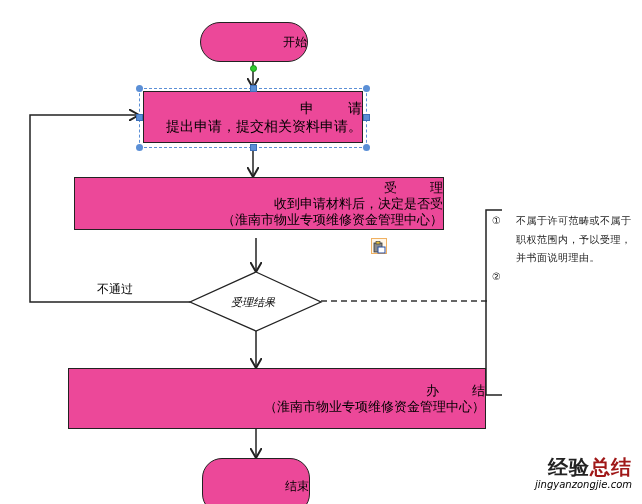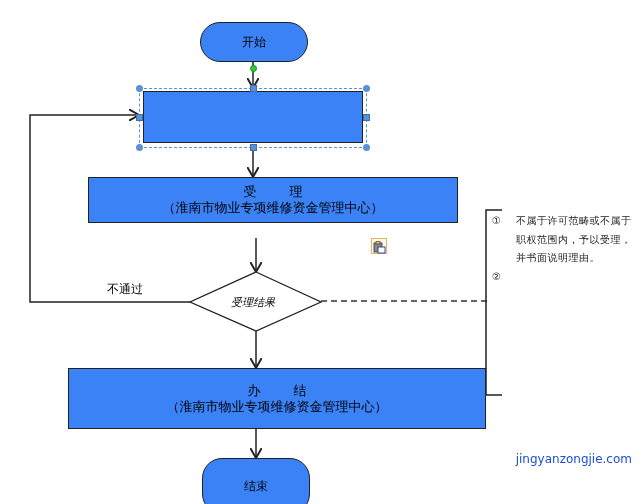--- a/index.html
+++ b/index.html
@@ -1,37 +1,37 @@
 <!DOCTYPE html>
 <html><head>
 <meta charset="utf-8">
 <style>
   html, body { margin:0; padding:0; background:#ffffff; }
   body { width:642px; height:504px; position:relative; overflow:hidden;
          font-family:"DejaVu Sans", sans-serif; color:#000; }
   svg.lines { position:absolute; left:0; top:0; width:642px; height:504px; }
   .node { position:absolute; box-sizing:border-box; display:flex; flex-direction:column;
-          align-items:center; justify-content:center; text-align:center; background:#3b82f6; }
+          align-items:flex-end; justify-content:center; text-align:center; background:#ec4899; }
   .terminal { border:1.5px solid #222; border-radius:20px; font-size:12px; }
   .box { border:1.5px solid #222; font-size:13px; line-height:16px; }
   .title-spaced { letter-spacing:10px; margin-right:-10px; }
   .label { position:absolute; font-size:12px; white-space:nowrap; }
   .note { position:absolute; left:486px; top:212px; width:150px; font-size:10px; line-height:18.5px; color:#222; }
   .note-item { display:flex; }
   .note-num { width:24px; flex:none; padding-left:6px; }
   .note-text { flex:1; letter-spacing:0.5px; }
   .handle-sq { position:absolute; width:7px; height:7px; background:#5b8fd6; border:1px solid #3d6fb8; box-sizing:border-box; }
   .handle-dot { position:absolute; width:7px; height:7px; border-radius:50%; background:#5b8fd6; }
   .handle-green { position:absolute; width:7px; height:7px; border-radius:50%; background:#2ecc2e; border:1px solid #1a8f1a; box-sizing:border-box; }
   .sel-rect { position:absolute; left:139px; top:88px; width:228px; height:60px; border:1px dashed #5b8fd6; box-sizing:border-box; }
   .paste-icon { position:absolute; left:371px; top:238px; width:16px; height:16px; border:1px solid #f0b060; box-sizing:border-box; background:#fff7ea; }
   .watermark { position:absolute; right:10px; top:454px; text-align:right; }
   .wm-cn { font-size:20px; font-weight:bold; letter-spacing:1px; }
   .wm-cn .a { color:#222; } .wm-cn .b { color:#a01818; }
-  .wm-url { font-size:12px; color:#1d4ed8; margin-top:-2px; }
+  .wm-url { font-size:10px; color:#000000; margin-top:-2px;font-style:italic; }
 </style>
 </head>
 <body>
 
 <svg class="lines" viewBox="0 0 642 504">
   <defs>
     <marker id="arr" markerWidth="8" markerHeight="8" refX="7" refY="4" orient="auto">
       <path d="M0,0 L7,4 L0,8" fill="none" stroke="#222" stroke-width="1.3"></path>
     </marker>
   </defs>
@@ -44,47 +44,50 @@
   <line x1="321" y1="301" x2="487" y2="301" stroke="#333" stroke-width="1.5" stroke-dasharray="6,4"></line>
   <polyline points="502,210 486,210 486,395 502,395" fill="none" stroke="#222" stroke-width="1.5"></polyline>
   <line x1="256" y1="429" x2="256" y2="458" stroke="#222" stroke-width="1.5" marker-end="url(#arr)"></line>
 </svg>
 
 <div class="node terminal" style="left:200px;top:22px;width:108px;height:40px;">
   <span>开始</span>
 </div>
 
 <div class="node box" style="left:143px;top:91px;width:220px;height:52px;font-size:14px;line-height:18px;">
+  <span class="title-spaced">申　请</span>
+  <span>提出申请，提交相关资料申请。</span>
 </div>
 <div class="sel-rect"></div>
 <div class="handle-dot" style="left:136px;top:85px;"></div>
 <div class="handle-dot" style="left:363px;top:85px;"></div>
 <div class="handle-dot" style="left:136px;top:144px;"></div>
 <div class="handle-dot" style="left:363px;top:144px;"></div>
 <div class="handle-sq" style="left:250px;top:85px;"></div>
 <div class="handle-sq" style="left:250px;top:144px;"></div>
 <div class="handle-sq" style="left:136px;top:114px;"></div>
 <div class="handle-sq" style="left:363px;top:114px;"></div>
 <div class="handle-green" style="left:250px;top:65px;"></div>
 
-<div class="node box" style="left:74px;top:177px;width:370px;height:46px;margin-left:14px;">
+<div class="node box" style="left:74px;top:177px;width:370px;height:53px;">
   <span class="title-spaced">受　理</span>
+  <span>收到申请材料后，决定是否受</span>
   <span>（淮南市物业专项维修资金管理中心）</span>
 </div>
 
 <div class="paste-icon">
   <svg width="14" height="14" viewBox="0 0 14 14">
       <rect x="2" y="3" width="8" height="9" fill="#8a8a8a" stroke="#333" stroke-width="0.8"></rect>
       <rect x="4" y="1.5" width="4" height="2.5" fill="#e8c040" stroke="#333" stroke-width="0.6"></rect>
       <rect x="6" y="7" width="7" height="6" fill="#fff" stroke="#2a4fa0" stroke-width="1"></rect>
     </svg>
 </div>
 
 <div class="label" style="left:231px;top:295px;font-size:11px;font-style:italic;">受理结果</div>
-<div class="label" style="left:97px;top:281px;margin-left:10px;">不通过</div>
+<div class="label" style="left:97px;top:281px;">不通过</div>
 <div class="label" style="left:274px;top:345px;margin-top:22px;">通过</div>
 
 <div class="node box" style="left:68px;top:368px;width:418px;height:61px;">
   <span class="title-spaced">办　结</span>
   <span>（淮南市物业专项维修资金管理中心）</span>
 </div>
 
 <div class="node terminal" style="left:202px;top:458px;width:108px;height:56px;">
   <span>结束</span>
 </div>
@@ -93,14 +96,17 @@
   <div class="note-item">
     <span class="note-num">①</span>
     <span class="note-text">不属于许可范畴或不属于职权范围内，予以受理，并书面说明理由。</span>
   </div>
   <div class="note-item">
     <span class="note-num">②</span>
   </div>
 </div>
 
 <div class="watermark">
+  <div class="wm-cn">
+    <span class="a">经验</span><span class="b">总结</span>
+  </div>
   <div class="wm-url">jingyanzongjie.com</div>
 </div>
 
 </body></html>

